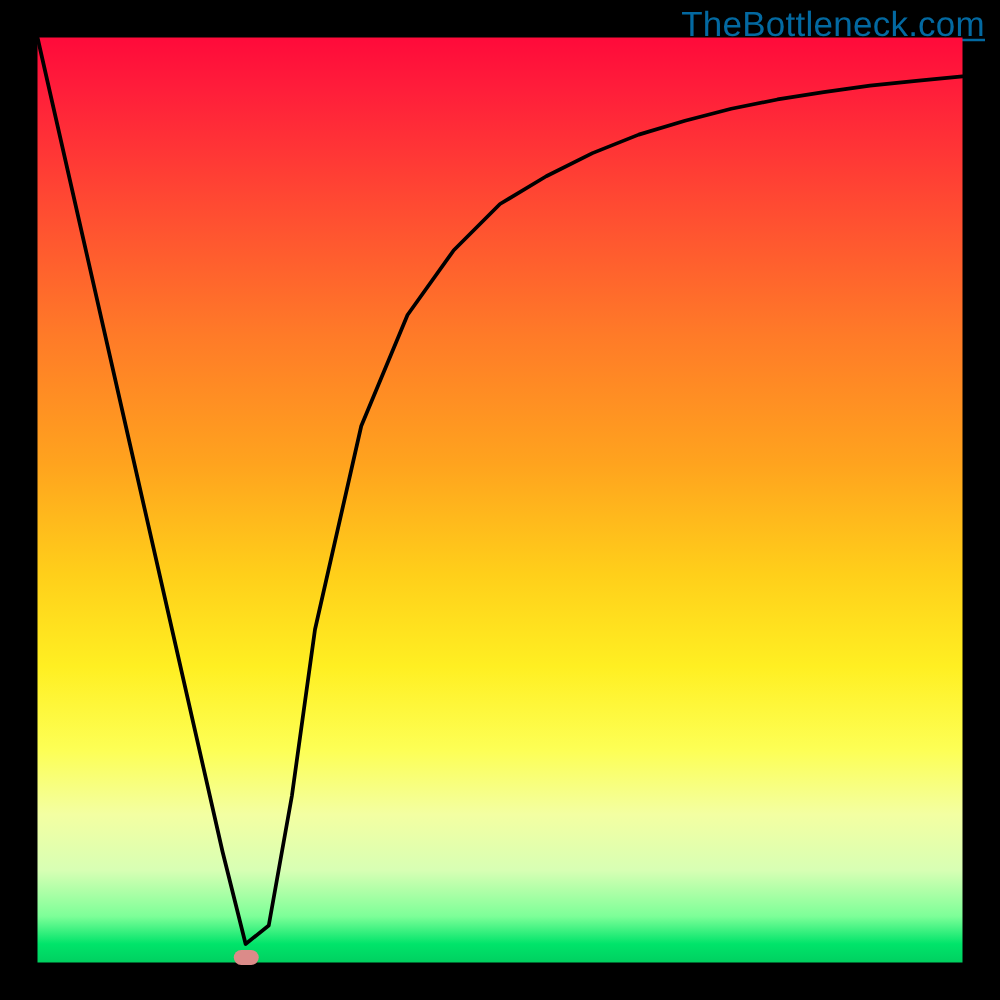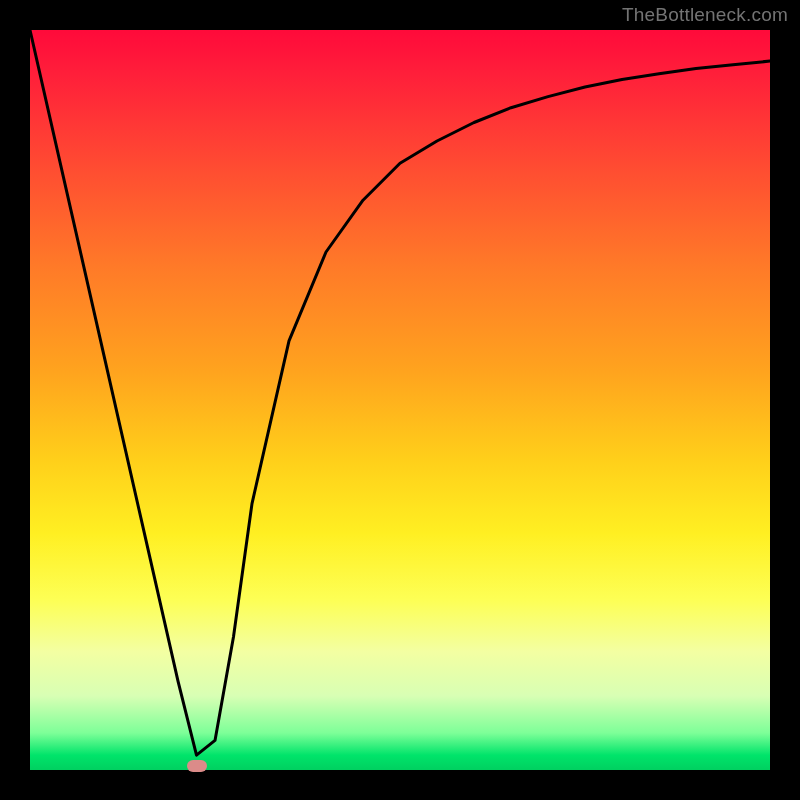--- a/index.html
+++ b/index.html
@@ -37,24 +37,25 @@
       #d8ffb4 90%,
       #7dff98 95%,
       #00e46a 98%,
       #00d060 100%
     );
   }
   .watermark {
     position: absolute;
     top: 4px;
     right: 12px;
-    color: #737373;
-    font-size: 19px;
+    color: #0369a1;
+    font-size: 28px;
     letter-spacing: 0.2px;
     user-select: none;
+    text-decoration: underline;
   }
   svg.curve {
     position: absolute;
     left: 0;
     top: 0;
     width: 740px;
     height: 740px;
     overflow: visible;
   }
   .marker {

